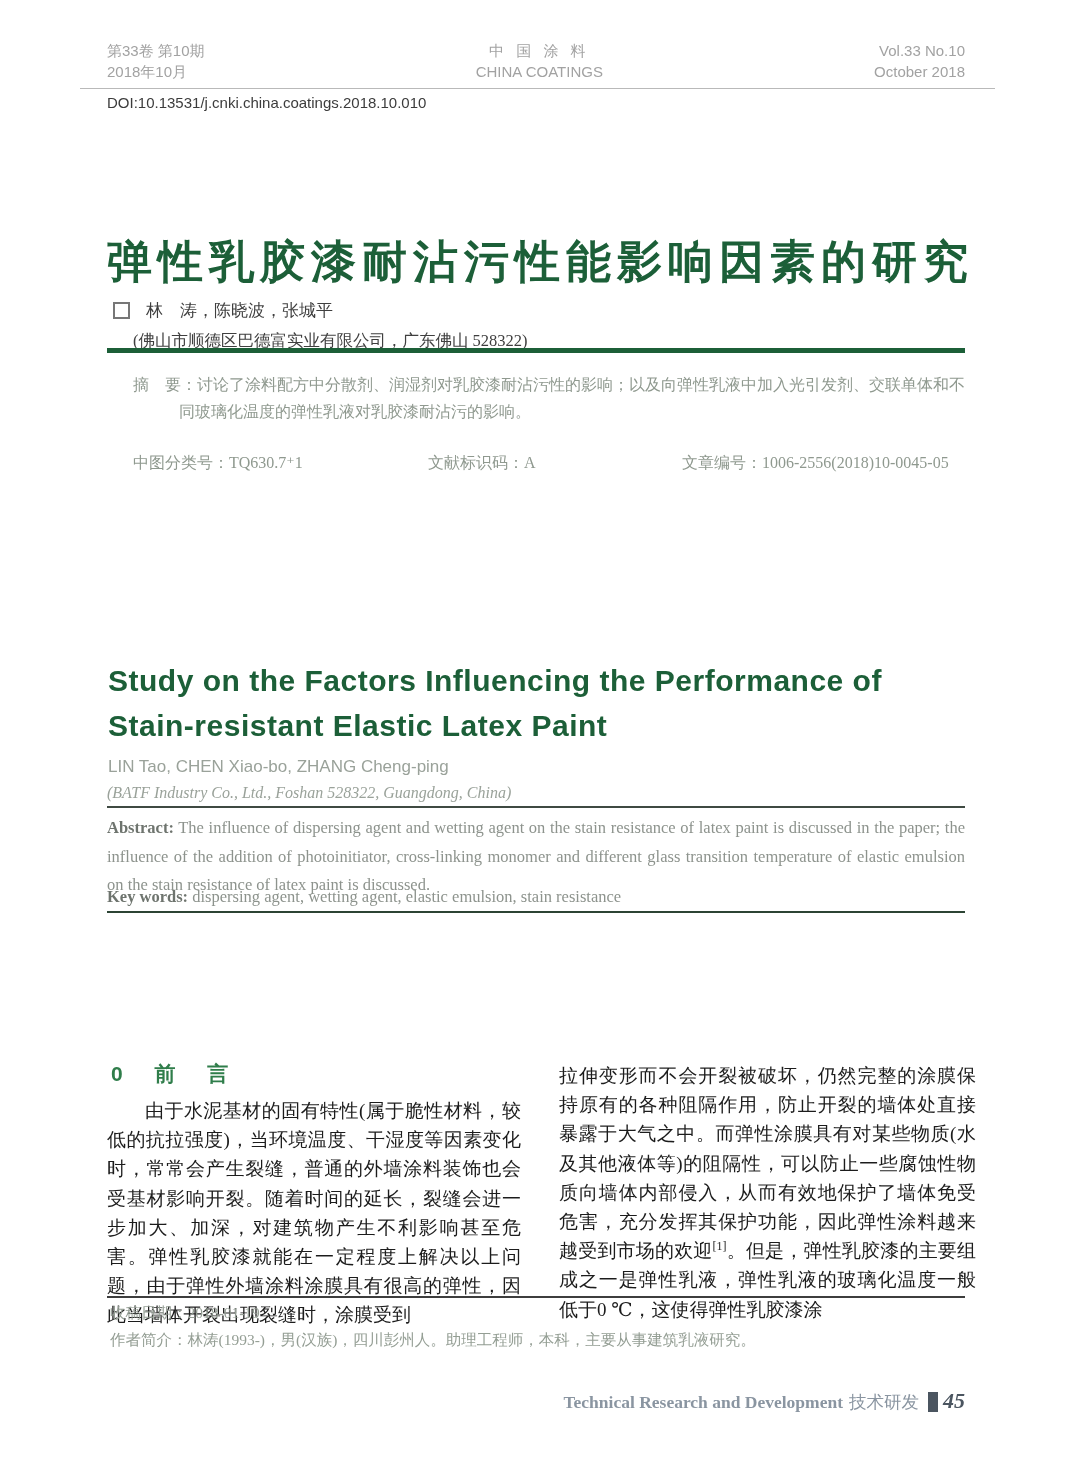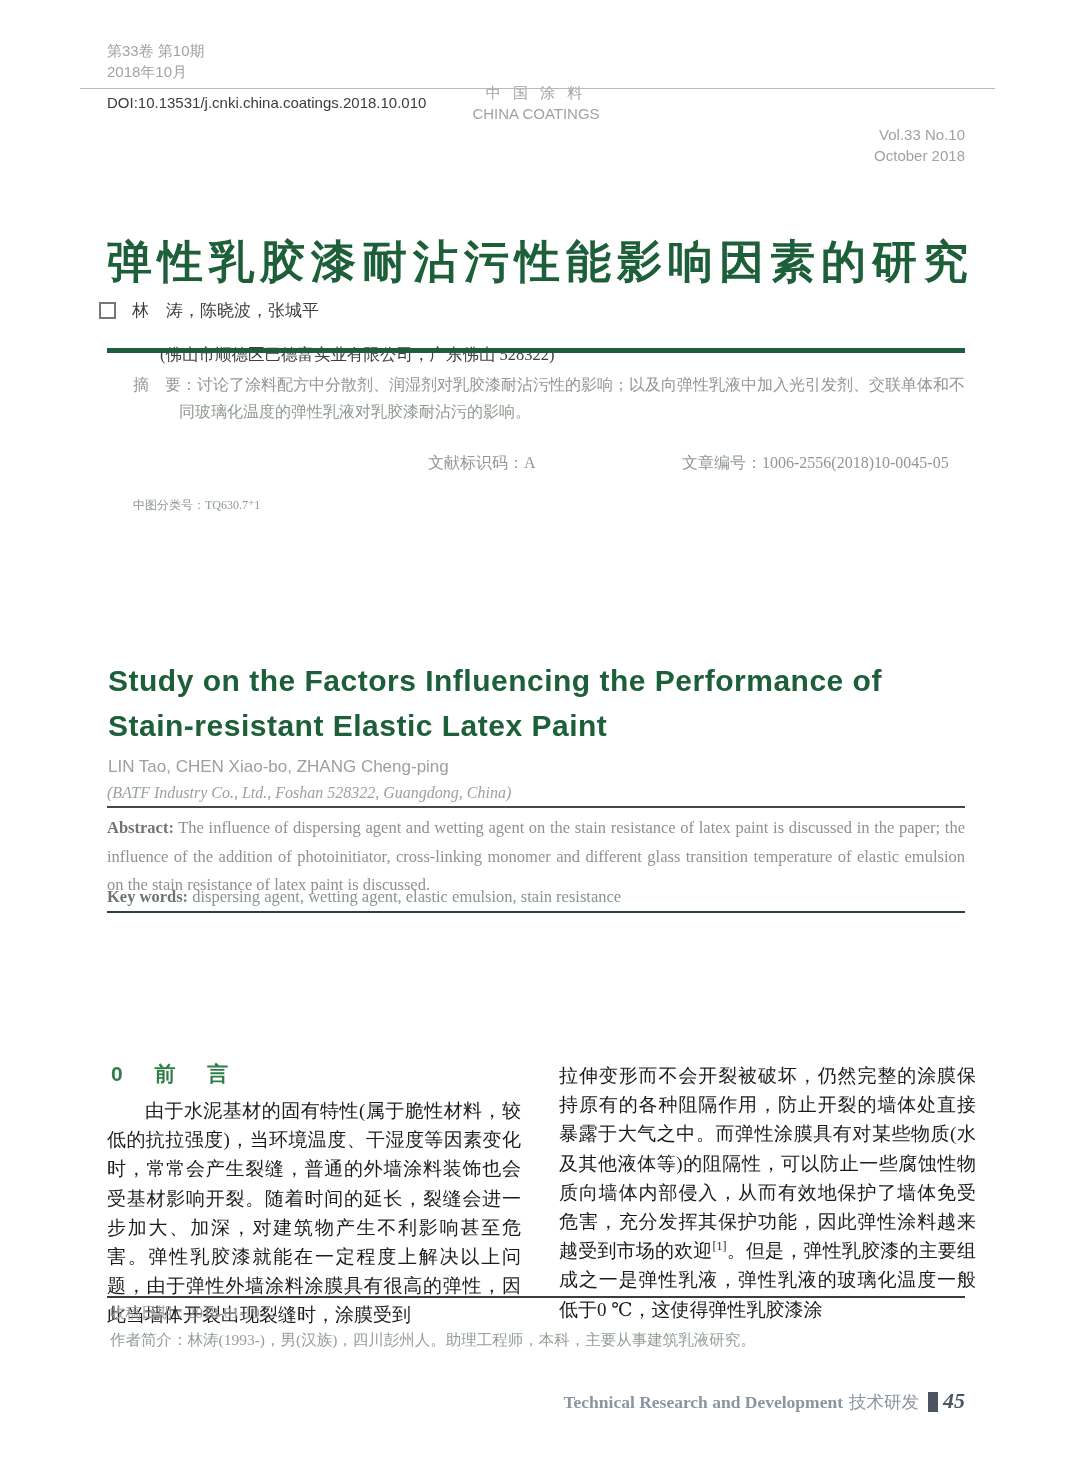--- a/index.html
+++ b/index.html
@@ -8,47 +8,46 @@
     background:#ffffff; overflow:hidden;
     font-family:"Liberation Serif","DejaVu Serif",serif;
   }
   .abs { position:absolute; }
 
   
   .journal-header {
     left:107px; top:40px; width:858px; display:flex; justify-content:space-between;
     color:#a2a2a2; font-size:15px; line-height:21px;
     font-family:"Liberation Sans","DejaVu Sans",sans-serif;
-    flex-direction:column;
   }
   .journal-header .center { text-align:center; }
   .journal-header .right { text-align:right; }
   .center .cn { letter-spacing:4px; }
   .hr-thin-gray { left:80px; top:88px; width:915px; height:1px; background:#b9b9b9; }
   .doi-line { left:107px; top:94px; font-size:15px; color:#3c3c3c;
     font-family:Liberation Sans, sans-serif; }
 
   
   .title-cn {
     left:107px; top:216px; width:858px; text-align:center;
     font-family:"Liberation Sans","DejaVu Sans",sans-serif;
     font-weight:bold; font-size:45px; letter-spacing:6px; color:#1c5f38; white-space:nowrap;margin-top:16px;
   }
-  .authors-cn { left:99px; top:299px; font-size:17px; color:#3f3f3f; display:flex; align-items:center; }
+  .authors-cn { left:113px; top:299px; font-size:17px; color:#3f3f3f; display:flex; align-items:center; }
   .author-marker { display:inline-block; width:13px; height:13px; border:2px solid #777;
     margin-right:16px; background:#fff; }
-  .affiliation-cn { left:133px; top:344px; font-size:16.5px; color:#3f3f3f;margin-left:27px; }
+  .affiliation-cn { left:133px; top:330px; font-size:16.5px; color:#3f3f3f; }
   .rule-thick-green { left:107px; top:348px; width:858px; height:5px; background:#1c5f38; }
 
   
   .abstract-cn-wrap { left:133px; top:372px; width:832px; color:#8f998f;
     font-size:16px; line-height:26.5px; }
   .hang { padding-left:46px; text-indent:-46px; }
   .kw-cn { left:133px; top:426px; color:#8f998f; font-size:16px; }
-  .clc      { left:133px; top:453px; color:#8f998f; font-size:12px;margin-top:44px; }
+  .clc      { left:133px; top:453px; color:#8f998f; font-size:16px; }
   .doccode  { left:428px; top:453px; color:#8f998f; font-size:16px;text-align:center; }
   .artid    { left:658px; top:453px; color:#8f998f; font-size:16px;margin-left:24px; }
 
   
   .title-en {
     left:108px; top:658px; width:860px;
     font-family:"Liberation Sans","DejaVu Sans",sans-serif;
     font-weight:bold; font-size:30px; line-height:45px; color:#1c5f38; letter-spacing:0.5px;
   }
   .authors-en { left:108px; top:757px; font-size:17px; color:#9aa29a;

